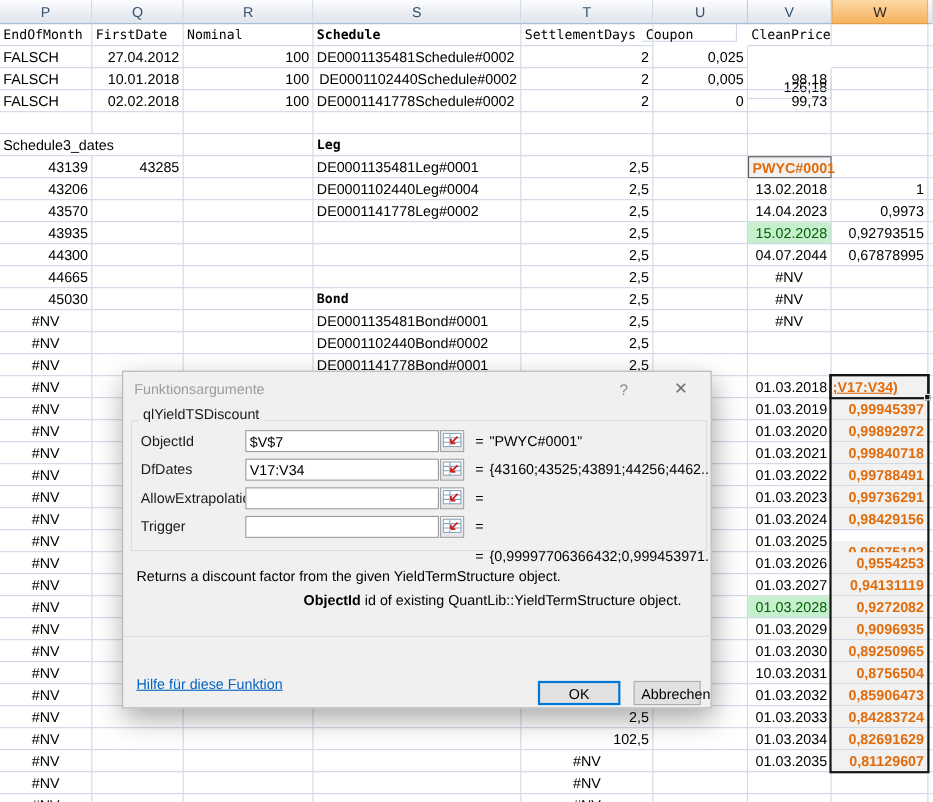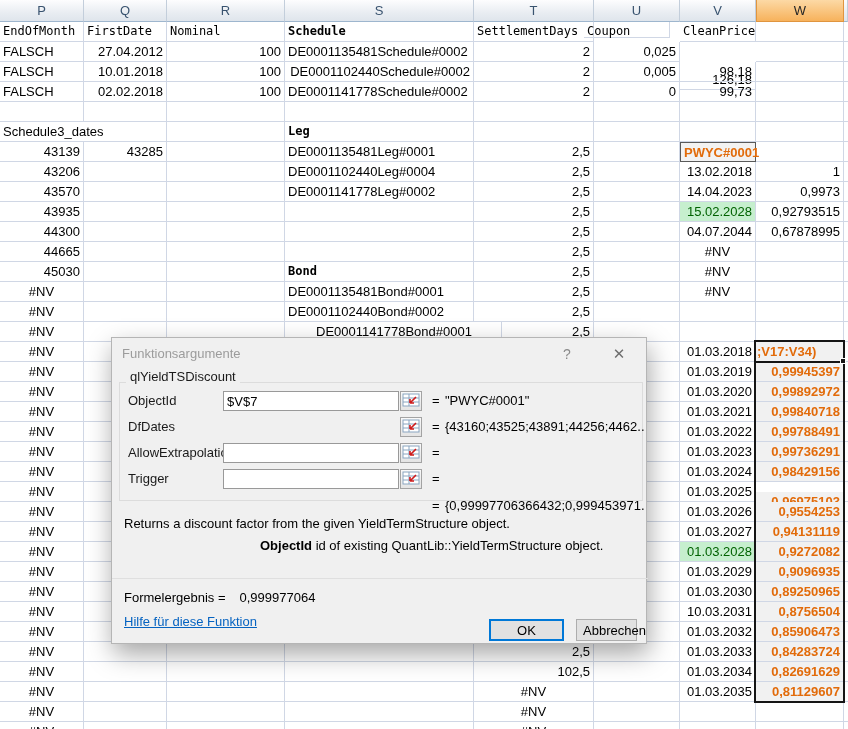--- a/index.html
+++ b/index.html
@@ -44,21 +44,21 @@
   .frow{position:absolute;left:0;width:536px;height:20px;}
   .flabel{position:absolute;left:16px;top:2px;color:#1a1a1a;}
   .finput{position:absolute;left:111px;top:0;width:176px;height:20px;box-sizing:border-box;
     border:1px solid #999;background:#fff;font:13px "Liberation Sans",sans-serif;padding:0 3px;}
   .fpick{position:absolute;left:288px;top:0;width:22px;height:20px;box-sizing:border-box;
     border:1px solid #a3a3a3;background:linear-gradient(#fafafa,#e4e4e4);padding:0;cursor:pointer;}
   .feq{position:absolute;left:320px;top:2px;}
   .fres{position:absolute;left:333px;top:2px;max-width:200px;white-space:nowrap;overflow:hidden;}
   #result-row{position:absolute;top:158px;}
   #desc{position:absolute;left:12px;top:178px;}
-  #arghelp{position:absolute;left:148px;top:200px;}
+  #arghelp{position:absolute;left:164px;top:200px;}
   #arghelp b{font-weight:bold;}
   #separator{position:absolute;left:0;top:240px;width:536px;height:1px;background:#dfdfdf;}
   #formula-result{position:absolute;left:12px;top:252px;}
   #formula-result .val{margin-left:14px;}
   #help-link{position:absolute;left:12px;top:276px;color:#0563c1;text-decoration:underline;cursor:pointer;}
   .dlg-btn{position:absolute;top:281px;height:22px;box-sizing:border-box;background:#e1e1e1;
     font:13px "Liberation Sans",sans-serif;text-align:center;line-height:18px;cursor:pointer;}
   #ok-btn{left:377px;width:75px;border:2px solid #0078d7;}
   #cancel-btn{left:464px;width:61px;border:1px solid #adadad;line-height:20px;}
 </style>
@@ -206,34 +206,34 @@
       <div class="cell" style="left: 167px; top: 302px; width: 118px; height: 20px;"></div>
       <div class="cell" style="left: 285px; top: 302px; width: 189px; height: 20px;">DE0001102440Bond#0002</div>
       <div class="cell right" style="left: 474px; top: 302px; width: 120px; height: 20px;">2,5</div>
       <div class="cell" style="left: 594px; top: 302px; width: 86px; height: 20px;"></div>
       <div class="cell" style="left: 680px; top: 302px; width: 76px; height: 20px;"></div>
       <div class="cell" style="left: 756px; top: 302px; width: 88px; height: 20px;"></div>
       <div class="cell" style="left: 844px; top: 302px; width: 4px; height: 20px;"></div>
       <div class="cell center" style="left: 0px; top: 322px; width: 84px; height: 20px;">#NV</div>
       <div class="cell" style="left: 84px; top: 322px; width: 83px; height: 20px;"></div>
       <div class="cell" style="left: 167px; top: 322px; width: 118px; height: 20px;"></div>
-      <div class="cell" style="left: 285px; top: 322px; width: 189px; height: 20px; margin-left: 28px;">DE0001141778Bond#0001</div>
+      <div class="cell" style="left: 285px; top: 322px; width: 189px; height: 20px;">DE0001141778Bond#0001</div>
       <div class="cell right" style="left: 474px; top: 322px; width: 120px; height: 20px;">2,5</div>
       <div class="cell" style="left: 594px; top: 322px; width: 86px; height: 20px;"></div>
       <div class="cell" style="left: 680px; top: 322px; width: 76px; height: 20px;"></div>
       <div class="cell" style="left: 756px; top: 322px; width: 88px; height: 20px;"></div>
       <div class="cell" style="left: 844px; top: 322px; width: 4px; height: 20px;"></div>
       <div class="cell center" style="left: 0px; top: 342px; width: 84px; height: 20px;">#NV</div>
       <div class="cell" style="left: 84px; top: 342px; width: 83px; height: 20px;"></div>
       <div class="cell" style="left: 167px; top: 342px; width: 118px; height: 20px;"></div>
       <div class="cell" style="left: 285px; top: 342px; width: 189px; height: 20px;"></div>
       <div class="cell" style="left: 474px; top: 342px; width: 120px; height: 20px;"></div>
       <div class="cell" style="left: 594px; top: 342px; width: 86px; height: 20px;"></div>
       <div class="cell right" style="left: 680px; top: 342px; width: 76px; height: 20px;">01.03.2018</div>
-      <div class="cell edit" style="left: 756px; top: 342px; width: 88px; height: 20px;">;V17:V34)</div>
+      <div class="cell edit" style="left: 756px; top: 342px; width: 88px; height: 20px; text-decoration: underline;">;V17:V34)</div>
       <div class="cell" style="left: 844px; top: 342px; width: 4px; height: 20px;"></div>
       <div class="cell center" style="left: 0px; top: 362px; width: 84px; height: 20px;">#NV</div>
       <div class="cell" style="left: 84px; top: 362px; width: 83px; height: 20px;"></div>
       <div class="cell" style="left: 167px; top: 362px; width: 118px; height: 20px;"></div>
       <div class="cell" style="left: 285px; top: 362px; width: 189px; height: 20px;"></div>
       <div class="cell" style="left: 474px; top: 362px; width: 120px; height: 20px;"></div>
       <div class="cell" style="left: 594px; top: 362px; width: 86px; height: 20px;"></div>
       <div class="cell right" style="left: 680px; top: 362px; width: 76px; height: 20px;">01.03.2019</div>
       <div class="cell right orange sel" style="left: 756px; top: 362px; width: 88px; height: 20px;">0,99945397</div>
       <div class="cell" style="left: 844px; top: 362px; width: 4px; height: 20px;"></div>
@@ -421,20 +421,21 @@
               <line x1="1" y1="5" x2="17" y2="5" stroke="#8aa5c0"></line>
               <line x1="1" y1="9" x2="17" y2="9" stroke="#8aa5c0"></line>
               <line x1="7" y1="1" x2="7" y2="13" stroke="#8aa5c0"></line>
               <path d="M14 4 L8 10 M8 10 l0 -4 M8 10 l4 0" stroke="#d01a1a" stroke-width="1.6" fill="none"></path>
             </svg></button>
           <span class="feq">=</span>
           <span class="fres">"PWYC#0001"</span>
         </div>
         <div class="frow" style="top: 79px;">
           <span class="flabel">DfDates</span>
+          <input class="finput" value="V17:V34" style="">
           <button class="fpick"><svg width="18" height="14" viewBox="0 0 18 14">
               <rect x="1" y="1" width="16" height="12" fill="#fff" stroke="#8aa5c0"></rect>
               <line x1="1" y1="5" x2="17" y2="5" stroke="#8aa5c0"></line>
               <line x1="1" y1="9" x2="17" y2="9" stroke="#8aa5c0"></line>
               <line x1="7" y1="1" x2="7" y2="13" stroke="#8aa5c0"></line>
               <path d="M14 4 L8 10 M8 10 l0 -4 M8 10 l4 0" stroke="#d01a1a" stroke-width="1.6" fill="none"></path>
             </svg></button>
           <span class="feq">=</span>
           <span class="fres">{43160;43525;43891;44256;4462...</span>
         </div>
@@ -467,21 +468,18 @@
     <div id="result-row" class="frow">
       <span class="feq">=</span>
       <span class="fres">{0,99997706366432;0,999453971...</span>
     </div>
 
     <div id="desc">Returns a discount factor from the given YieldTermStructure object.</div>
     <div id="arghelp"><b>ObjectId</b><span> id of existing QuantLib::YieldTermStructure object.</span></div>
 
     <div id="separator"></div>
 
-    <div id="formula-result">
-      <span>Formelergebnis =</span><span class="val">0,999977064</span>
-    </div>
 
     <a id="help-link">Hilfe für diese Funktion</a>
     <button id="ok-btn" class="dlg-btn">OK</button>
     <button id="cancel-btn" class="dlg-btn">Abbrechen</button>
   </div>
 </div>
 
 </body></html>

